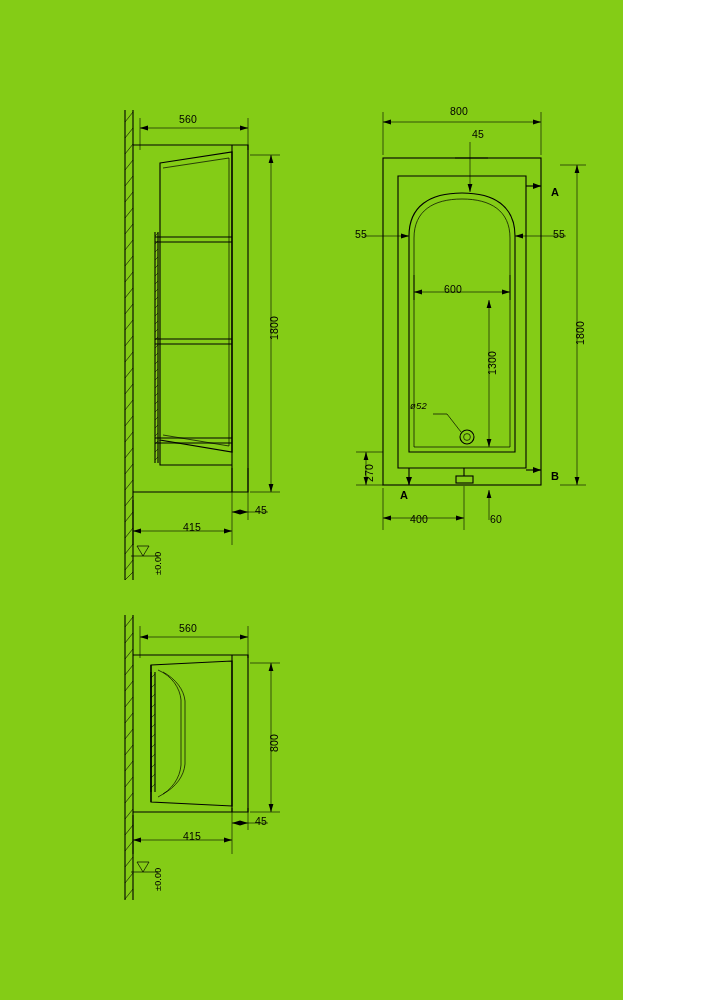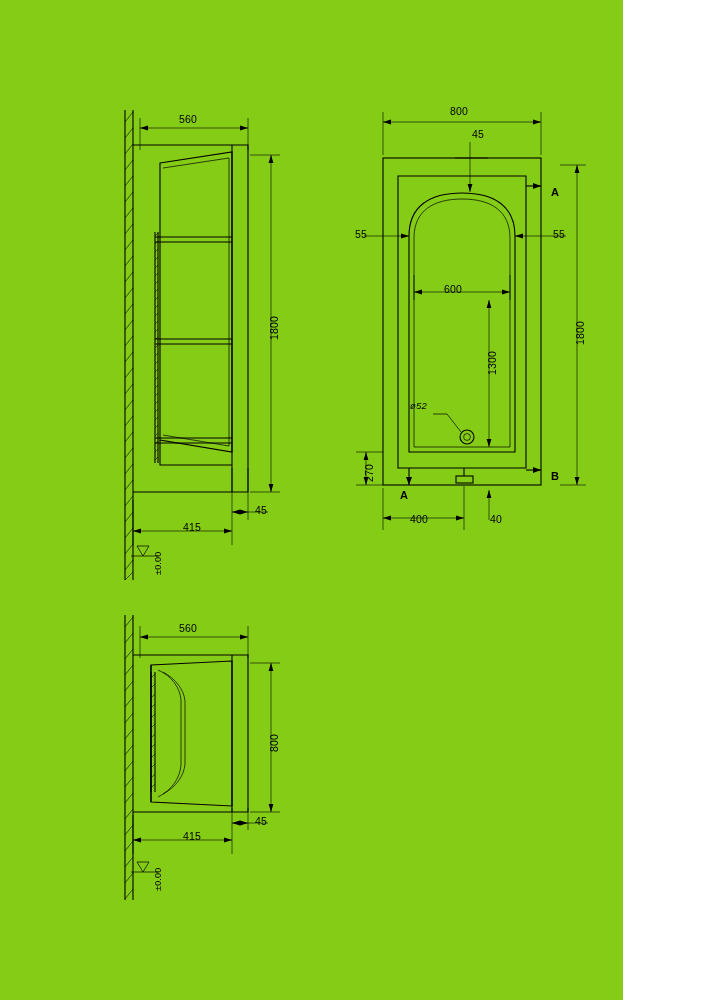--- a/index.html
+++ b/index.html
@@ -338,21 +338,21 @@
   <span class="lbl" style="left:450px;top:105px;">800</span>
   <span class="lbl" style="left:472px;top:128px;">45</span>
   <span class="lbl" style="left:355px;top:228px;">55</span>
   <span class="lbl" style="left:553px;top:228px;">55</span>
   <span class="lbl" style="left:444px;top:283px;">600</span>
   <span class="lbl vert" style="left:486px;top:375px;transform:rotate(-90deg);">1300</span>
   <span class="lbl vert" style="left:574px;top:345px;transform:rotate(-90deg);">1800</span>
   <span class="lbl" style="left:410px;top:400px;font-size:9.5px;font-style:italic;">ø52</span>
   <span class="lbl vert" style="left:363px;top:482px;transform:rotate(-90deg);">270</span>
   <span class="lbl" style="left:410px;top:513px;text-align:right;">400</span>
-  <span class="lbl" style="left:490px;top:513px;">40</span>
+  <span class="lbl" style="left:490px;top:513px;">60</span>
   <span class="lbl big" style="left:551px;top:186px;font-weight:bold;">A</span>
   <span class="lbl big" style="left:551px;top:470px;font-weight:bold;">B</span>
   <span class="lbl big" style="left:400px;top:489px;font-weight:bold;">A</span>
 
   <span class="lbl" style="left:179px;top:622px;">560</span>
   <span class="lbl vert" style="left:268px;top:752px;transform:rotate(-90deg);">800</span>
   <span class="lbl" style="left:183px;top:830px;">415</span>
   <span class="lbl" style="left:255px;top:815px;">45</span>
   <span class="lbl vert" style="left:153px;top:891px;transform:rotate(-90deg);font-size:9px;">±0.00</span>
 

